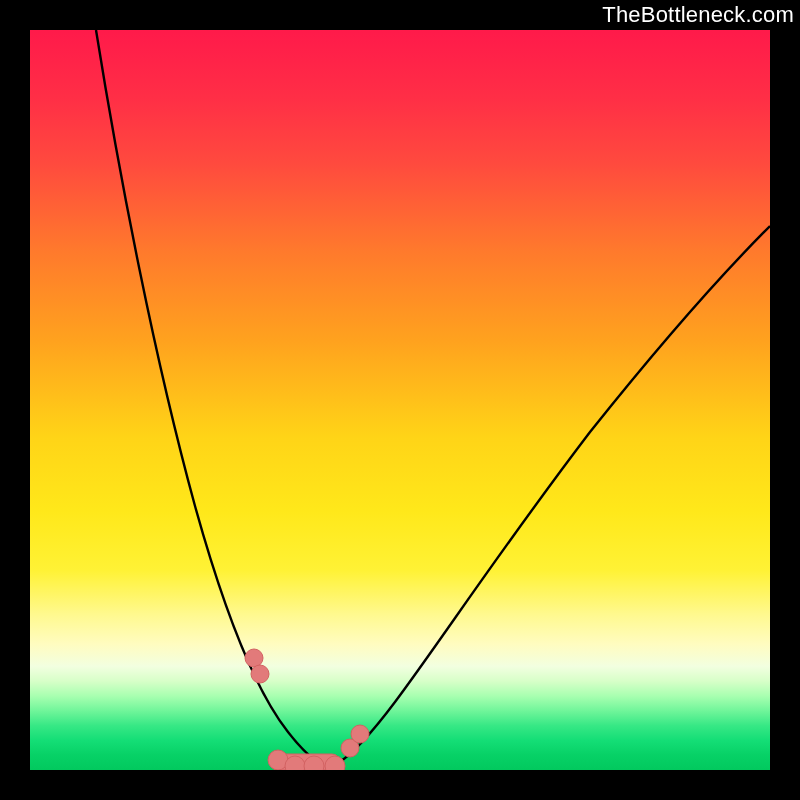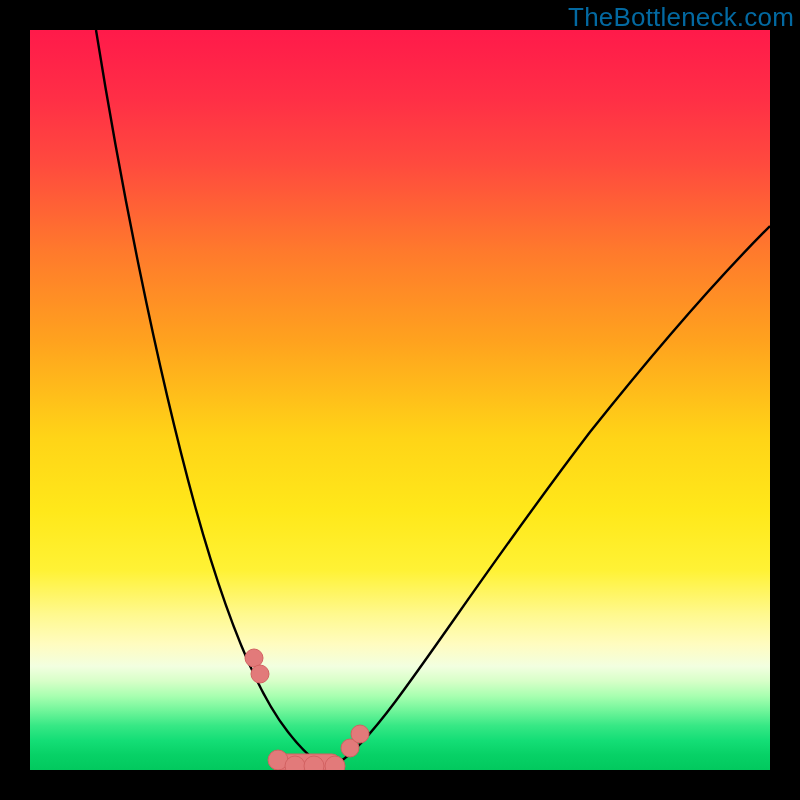--- a/index.html
+++ b/index.html
@@ -41,22 +41,22 @@
       #14de76 96%,
       #07d166 98%,
       #02c95e 100%
     );
     overflow: hidden;
   }
   .watermark {
     position: absolute;
     top: 2px;
     right: 6px;
-    font-size: 26px;
-    color: #0369a1;
+    font-size: 22px;
+    color: #ffffff;
     font-weight: 400;
     letter-spacing: 0.2px;
   }
   svg.curve {
     position: absolute;
     left: 0;
     top: 0;
   }
 </style>
 </head>

